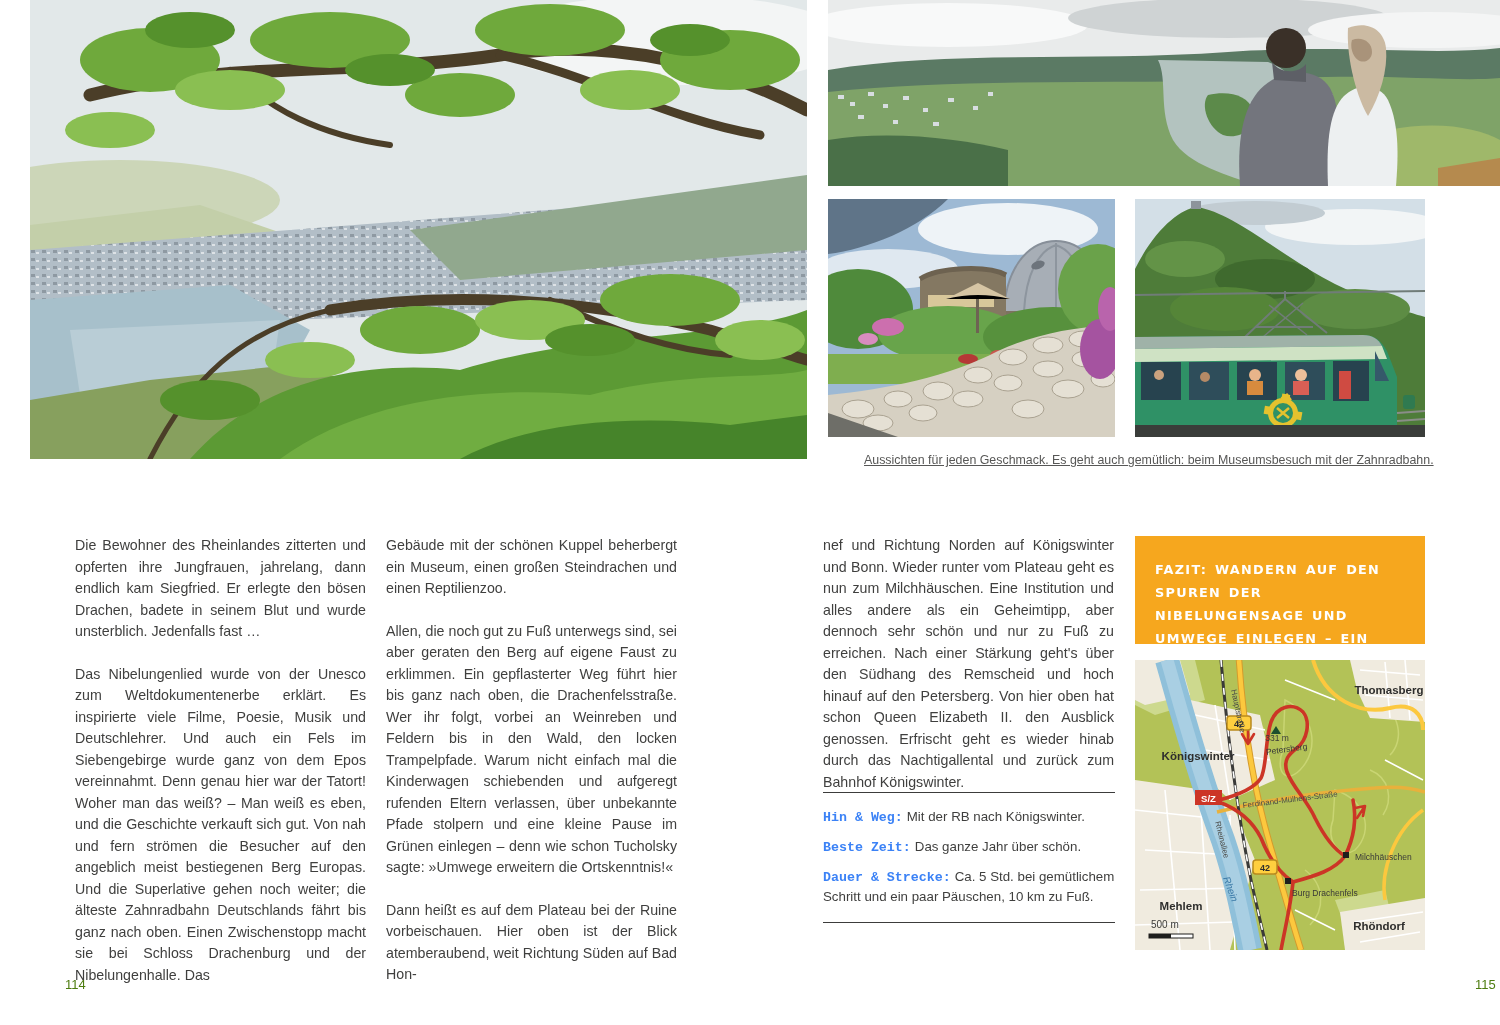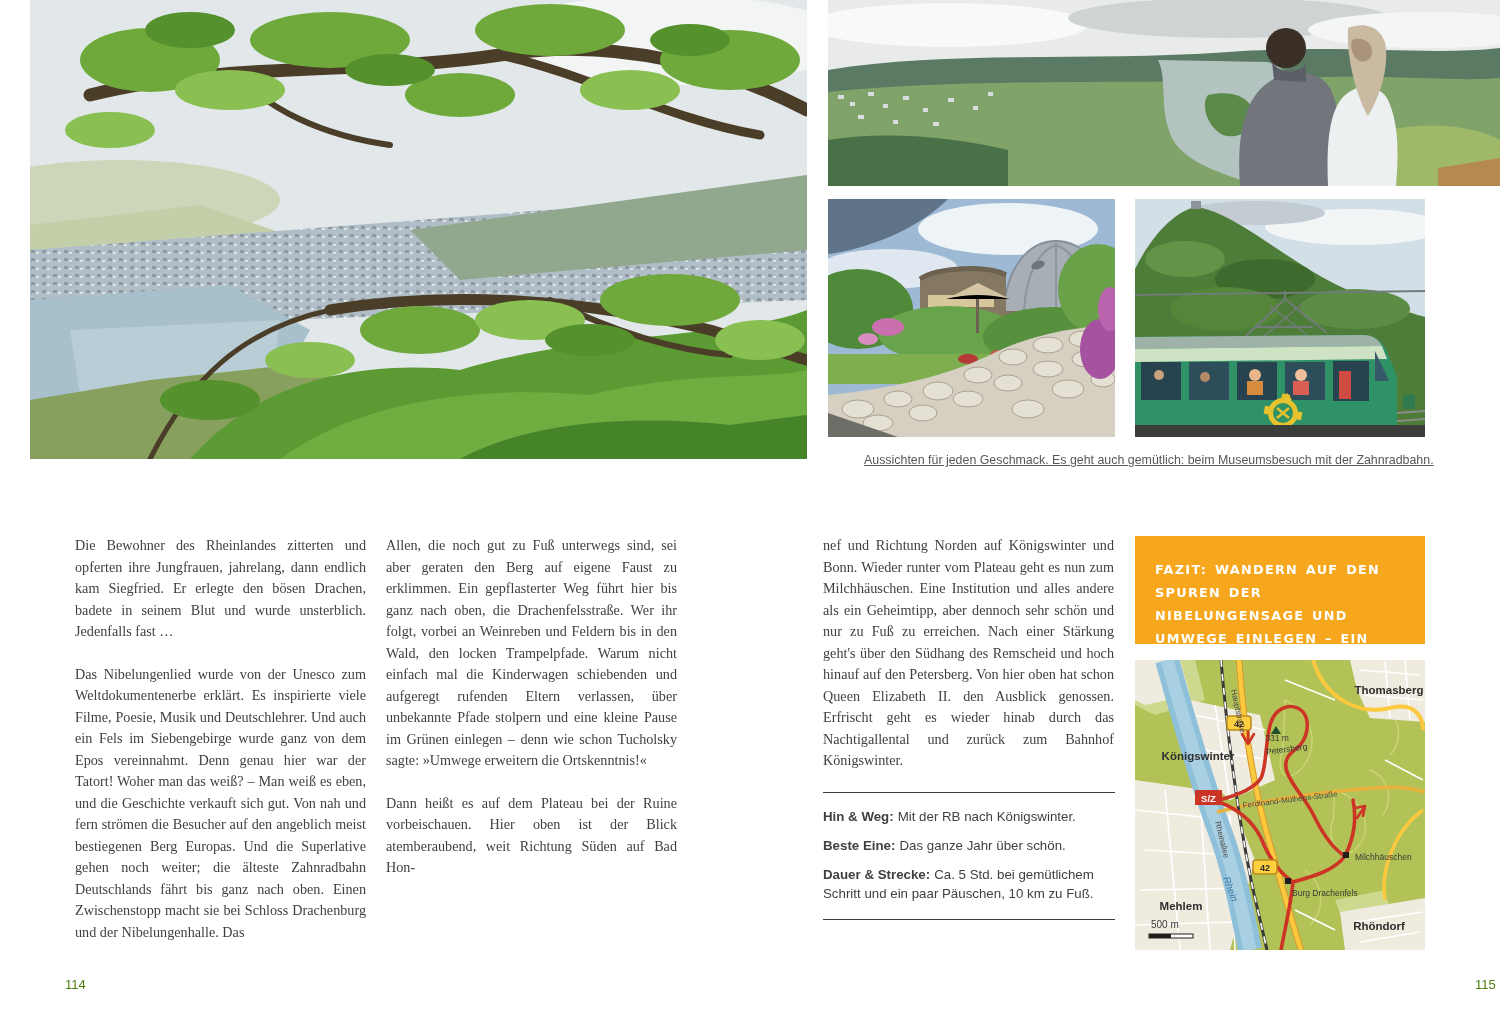--- a/index.html
+++ b/index.html
@@ -6,41 +6,41 @@
   body{
     width:1500px;height:1025px;position:relative;background:#ffffff;
     font-family:"Liberation Sans",sans-serif;color:#3f3f3e;overflow:hidden;
   }
   .abs{position:absolute;}
   .photo{overflow:hidden;background:#dfe5e6;}
   .photo svg{display:block;}
 
   
   .col{width:291px;font-size:14.2px;line-height:21.5px;color:#3f3f3e;}
-  .col p{margin:0 0 21px 0;text-align:justify;font-family:Liberation Serif, serif;}
+  .col p{margin:0 0 21px 0;text-align:justify;}
   .col p:last-child{margin-bottom:0;}
 
   .caption{font-size:12.4px;color:#575756;line-height:16px;}
 
   .fazit{
     left:1135px;top:536px;width:290px;height:108px;background:#F6A71E;
     box-sizing:border-box;padding:22px 20px 0 20px;
   }
   .fazit p{
     margin:0;color:#ffffff;font-family:"DejaVu Sans",sans-serif;
     font-weight:bold;font-size:12.8px;line-height:23px;letter-spacing:1.3px;
     word-spacing:2px;
   }
 
   .infoblock{left:823px;top:792px;width:292px;}
   .rule{border:0;border-top:1px solid #3c3c3b;margin:0;}
   .info-items{padding:14px 0 16px 0;}
   .info-item{font-size:13.3px;line-height:19px;margin:0 0 10px 0;}
   .info-item:last-child{margin-bottom:0;}
-  .info-label{color:#404040;font-weight:bold;margin-right:4px;}
+  .info-label{color:#3b82f6;font-weight:bold;margin-right:4px;font-family:Liberation Mono, monospace;}
 
   .pagenum{font-size:13px;color:#4d7c0f;margin-left:32px;}
 
   .map-frame{left:1135px;top:660px;width:290px;height:290px;}
   svg text{font-family:"Liberation Sans",sans-serif;}
   .t-town{font-weight:bold;font-size:11.5px;fill:#2e2e2d;}
   .t-small{font-size:8.5px;fill:#3a3a38;}
   .t-street{font-size:8px;fill:#4a4a46;}
   .t-river{font-size:10px;font-style:italic;fill:#3d7ba8;}
   .t-badge{font-size:9px;font-weight:bold;fill:#2e2e2d;}
@@ -107,20 +107,21 @@
   </svg>
 </div>
 
 <div class="abs pagenum" style="left:33px;top:977px;">114</div>
 
 <div class="abs col" style="left:75px;top:535px;">
   <p>Die Bewohner des Rheinlandes zitterten und opferten ihre Jungfrauen, jahrelang, dann endlich kam Siegfried. Er erlegte den bösen Drachen, badete in seinem Blut und wurde unsterblich. Jedenfalls fast …</p>
   <p>Das Nibelungenlied wurde von der Unesco zum Weltdokumentenerbe erklärt. Es inspirierte viele Filme, Poesie, Musik und Deutschlehrer. Und auch ein Fels im Siebengebirge wurde ganz von dem Epos vereinnahmt. Denn genau hier war der Tatort! Woher man das weiß? – Man weiß es eben, und die Geschichte verkauft sich gut. Von nah und fern strömen die Besucher auf den angeblich meist bestiegenen Berg Europas. Und die Superlative gehen noch weiter; die älteste Zahnradbahn Deutschlands fährt bis ganz nach oben. Einen Zwischenstopp macht sie bei Schloss Drachenburg und der Nibelungenhalle. Das</p>
 </div>
 <div class="abs col" style="left:386px;top:535px;">
+  <p>Gebäude mit der schönen Kuppel beherbergt ein Museum, einen großen Steindrachen und einen Reptilienzoo.</p>
   <p>Allen, die noch gut zu Fuß unterwegs sind, sei aber geraten den Berg auf eigene Faust zu erklimmen. Ein gepflasterter Weg führt hier bis ganz nach oben, die Drachenfelsstraße. Wer ihr folgt, vorbei an Weinreben und Feldern bis in den Wald, den locken Trampelpfade. Warum nicht einfach mal die Kinderwagen schiebenden und aufgeregt rufenden Eltern verlassen, über unbekannte Pfade stolpern und eine kleine Pause im Grünen einlegen – denn wie schon Tucholsky sagte: »Umwege erweitern die Ortskenntnis!«</p>
   <p>Dann heißt es auf dem Plateau bei der Ruine vorbeischauen. Hier oben ist der Blick atemberaubend, weit Richtung Süden auf Bad Hon-</p>
 </div>
 
 <div class="abs photo" style="left:828px;top:0;width:672px;height:186px;">
   <svg width="672" height="186" viewBox="0 0 672 186" preserveAspectRatio="none">
     <rect width="672" height="186" fill="#e9ebeb"></rect>
     <ellipse cx="120" cy="25" rx="140" ry="22" fill="#f8f9f9"></ellipse>
     <ellipse cx="400" cy="18" rx="160" ry="20" fill="#cfd3d4"></ellipse>
     <ellipse cx="600" cy="30" rx="120" ry="18" fill="#f4f5f5"></ellipse>
@@ -292,21 +293,21 @@
   <p>FAZIT: WANDERN AUF DEN SPUREN DER NIBELUNGENSAGE UND UMWEGE EINLEGEN – EIN LEGENDÄRER TAG.</p>
 </div>
 
 <div class="abs infoblock">
   <hr class="rule">
   <div class="info-items">
     <p class="info-item">
       <span class="info-label">Hin &amp; Weg:</span><span>Mit der RB nach Königswinter.</span>
     </p>
     <p class="info-item">
-      <span class="info-label">Beste Eine:</span><span>Das ganze Jahr über schön.</span>
+      <span class="info-label">Beste Zeit:</span><span>Das ganze Jahr über schön.</span>
     </p>
     <p class="info-item">
       <span class="info-label">Dauer &amp; Strecke:</span><span>Ca. 5 Std. bei gemütlichem Schritt und ein paar Päuschen, 10 km zu Fuß.</span>
     </p>
   </div>
   <hr class="rule">
 </div>
 
 <div class="abs map-frame">
   <svg width="290" height="290" viewBox="0 0 290 290">

